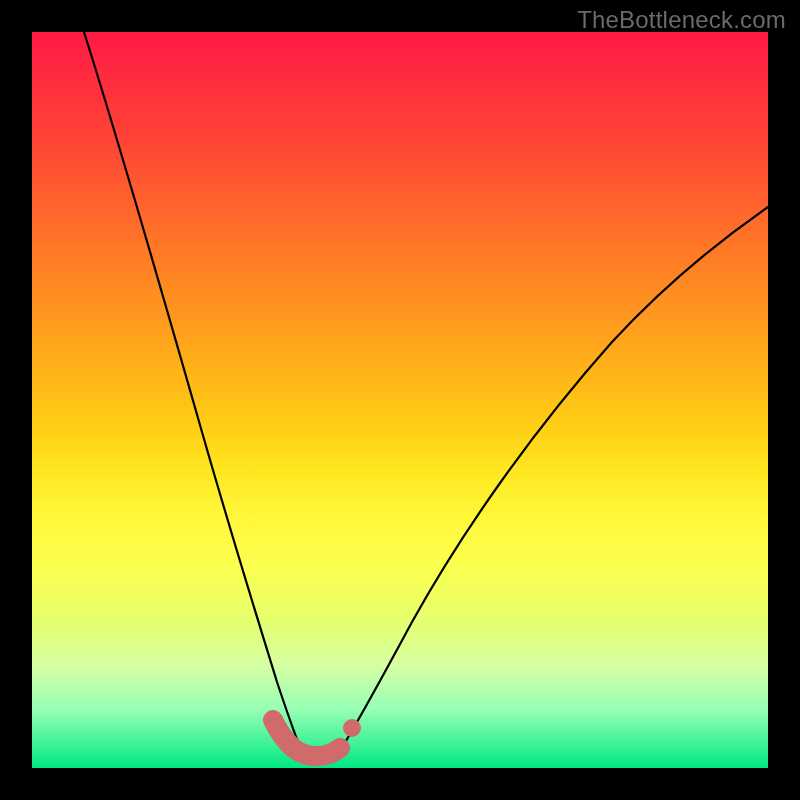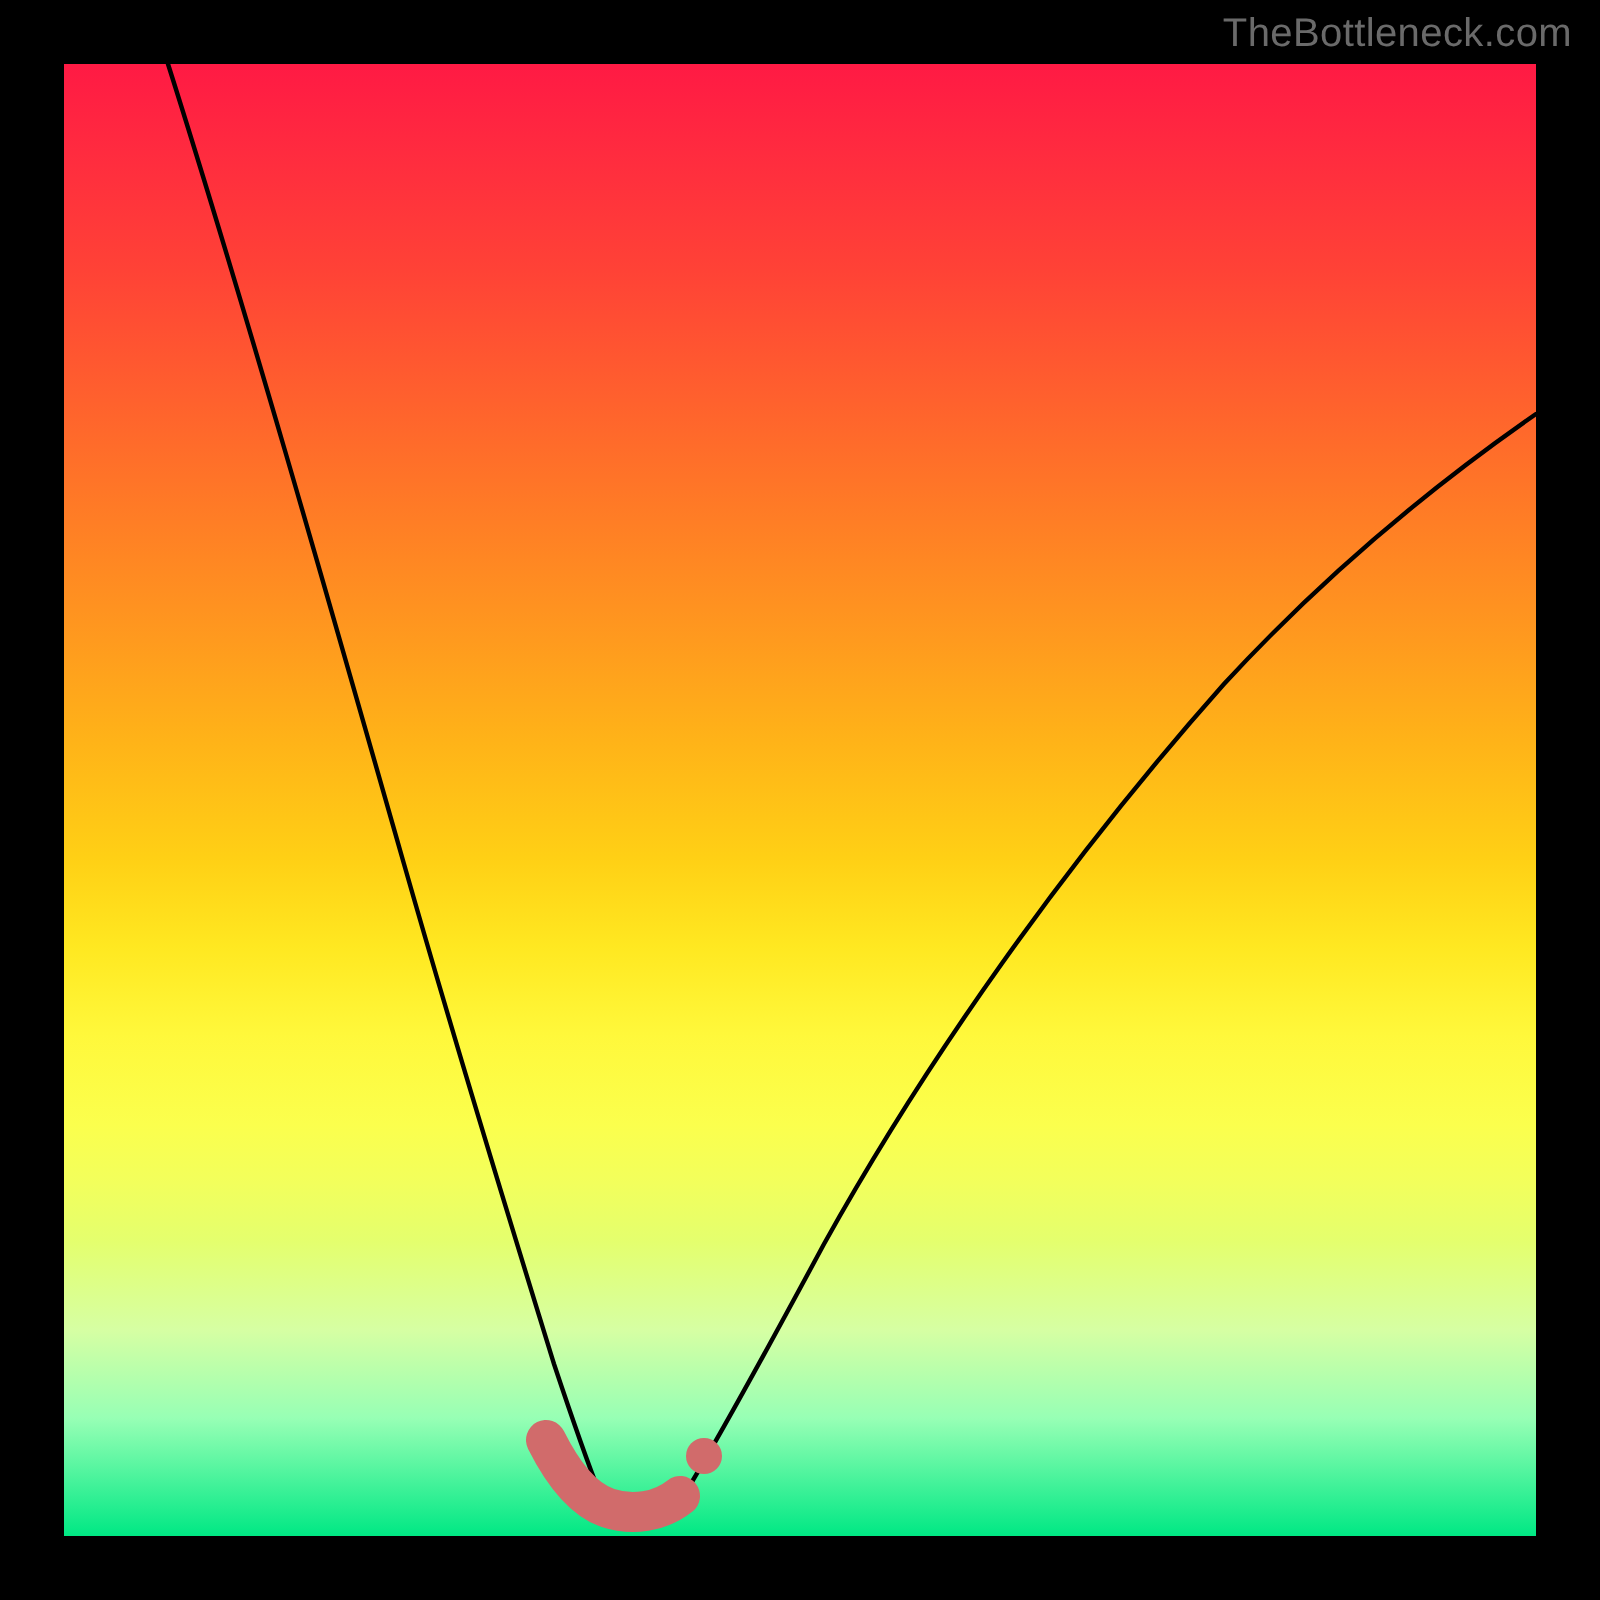--- a/index.html
+++ b/index.html
@@ -44,21 +44,21 @@
       #d6ffa3 86%,
       #97ffb5 92%,
       #00e884 100%
     );
   }
   .watermark {
     position: absolute;
     top: 6px;
     right: 14px;
     color: #6a6a6a;
-    font-size: 20px;
+    font-size: 24px;
     font-weight: 500;
     letter-spacing: 0.2px;
     user-select: none;
   }
   svg.overlay {
     position: absolute;
     left: 0;
     top: 0;
     width: 736px;
     height: 736px;

